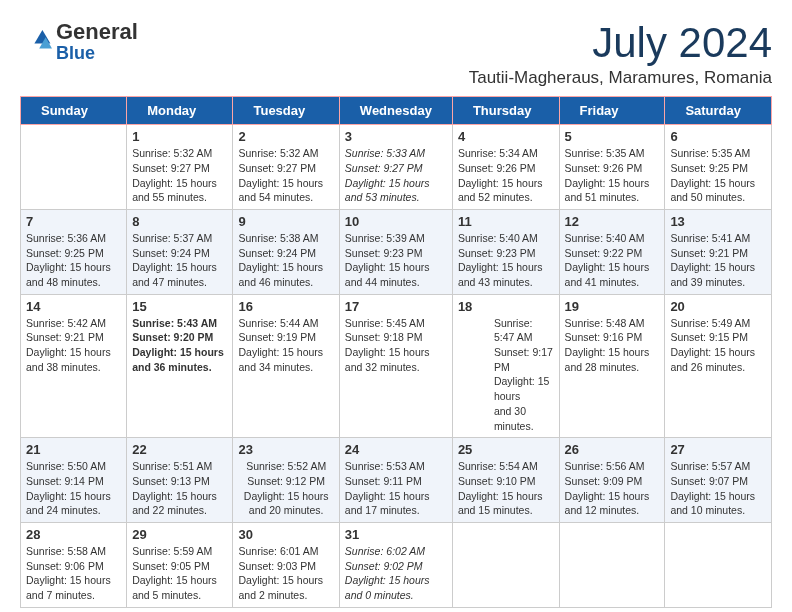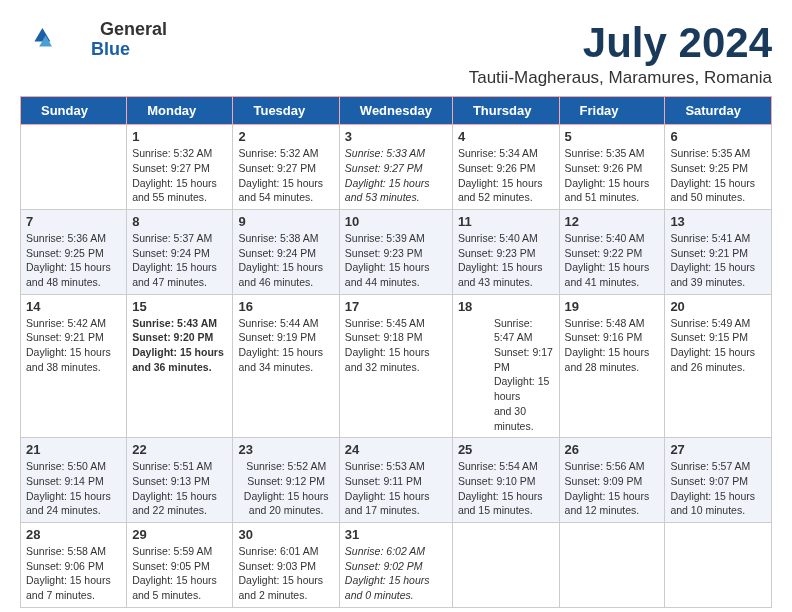--- a/index.html
+++ b/index.html
@@ -14,44 +14,42 @@
       display: flex;
       align-items: flex-start;
       justify-content: space-between;
       margin-bottom: 8px;
     }
     .logo-area {
       display: flex;
       align-items: center;
     }
     .logo-text-general {
-      font-size: 18px;
+      font-size: 22px;
       font-weight: bold;
       color: #333;
       line-height: 1.1;
-      margin-left: 44px;
     }
     .logo-text-blue {
       font-size: 18px;
       font-weight: bold;
       color: #1a5fa8;
       line-height: 1.1;
-      margin-left: 35px;
     }
     .logo-icon {
       width: 32px;
       height: 32px;
       margin-right: 4px;
     }
     .title-area {
       text-align: right;
     }
     .month-year {
       font-size: 42px;
-      font-weight: bold;
+      font-weight: normal;
       color: #1a3a5c;
       line-height: 1.1;
     }
     .location {
       font-size: 17px;
       color: #333;
       margin-top: 2px;
     }
     .calendar {
       width: 100%;

